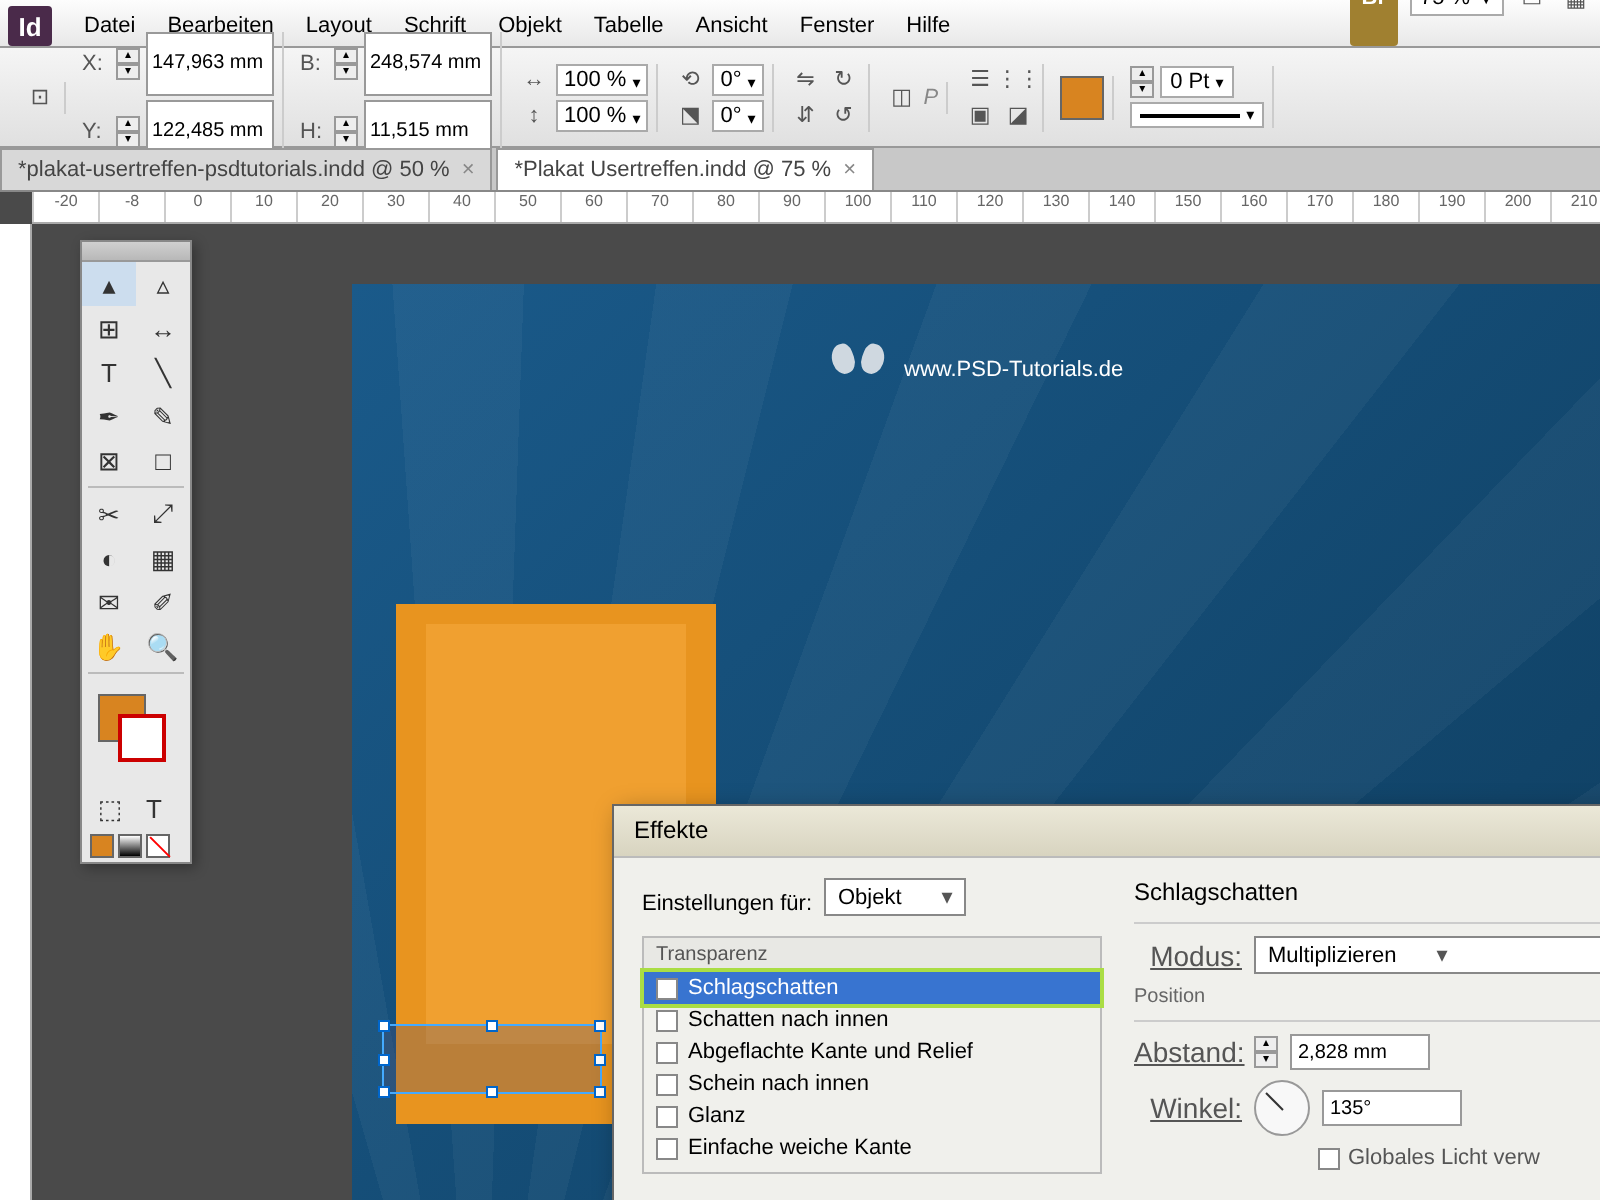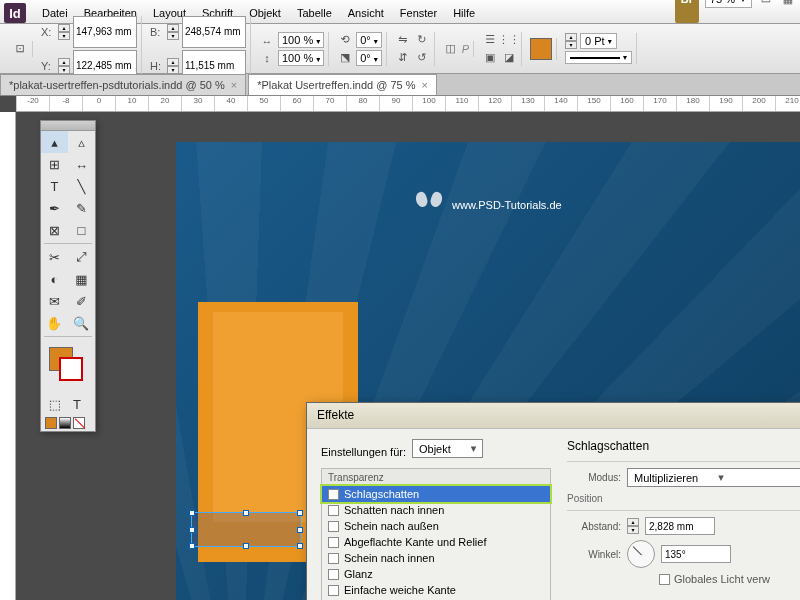--- a/index.html
+++ b/index.html
@@ -24,21 +24,21 @@
 .tab{padding:4px 8px;background:#d8d8d8;border:1px solid #999;border-bottom:none;margin-right:2px;display:flex;align-items:center;gap:6px;font-size:10px;color:#444}
 .tab.active{background:#ffffff}
 .tab-close{color:#888;cursor:pointer}
 .ruler-h{height:16px;background:#fff;border-bottom:1px solid #aaa;display:flex;position:relative;margin-left:16px}
 .ruler-h .tick{flex:0 0 auto;width:33px;text-align:center;font-size:8px;color:#666;border-left:1px solid #ccc;position:relative}
 .workspace{position:absolute;top:112px;left:0;right:0;bottom:0;background:#4a4a4a;display:flex}
 .ruler-v{width:16px;background:#fff;border-right:1px solid #aaa}
 .canvas-area{flex:1;position:relative;overflow:hidden}
 .doc-bg{position:absolute;left:160px;top:30px;width:640px;height:570px;background:linear-gradient(135deg,#1a5a8a,#0d3a5a);overflow:hidden}
 .rays{position:absolute;inset:0;background:repeating-conic-gradient(from 200deg at 10% 110%,rgba(255,255,255,.04) 0deg 6deg,transparent 6deg 12deg)}
-.logo-area{position:absolute;top:50px;left:240px;display:flex;align-items:center;gap:10px;color:#fff;font-size:17px;font-weight:500}
+.logo-area{position:absolute;top:30px;left:240px;display:flex;align-items:center;gap:10px;color:#fff;font-size:17px;font-weight:500}
 .butterfly{width:26px;height:26px;position:relative}
 .butterfly::before,.butterfly::after{content:"";position:absolute;width:11px;height:15px;background:#cfd8e0;border-radius:60% 40% 50% 50%}
 .butterfly::before{left:0;transform:rotate(-20deg)}
 .butterfly::after{right:0;transform:rotate(20deg) scaleX(-1)}
 .orange-box{position:absolute;left:182px;top:190px;width:160px;height:260px;background:#e8941f}
 .orange-box2{position:absolute;left:197px;top:200px;width:130px;height:210px;background:#f0a030}
 .sel-rect{position:absolute;left:175px;top:400px;width:110px;height:35px;border:1px solid #4af;background:rgba(80,80,120,.3)}
 .sel-handle{position:absolute;width:6px;height:6px;background:#fff;border:1px solid #06c}
 .tools-panel{position:absolute;left:24px;top:8px;width:56px;background:#e8e8e8;border:1px solid #888;box-shadow:2px 2px 6px rgba(0,0,0,.3)}
 .tools-titlebar{height:10px;background:linear-gradient(#d0d0d0,#b8b8b8);border-bottom:1px solid #999}
@@ -60,21 +60,21 @@
 .fx-frame{border:1px solid #bbb;margin-top:4px}
 .fx-header{font-size:10px;color:#555;padding:3px 6px;background:#e8e8e4}
 .fx-list{}
 .fx-item{display:flex;align-items:center;gap:5px;padding:2px 6px;font-size:10px}
 .fx-item.sel{background:#3874d0;color:#fff}
 .fx-item.hl{outline:2px solid #ad4}
 .fx-check{width:11px;height:11px;background:#fff;border:1px solid #888}
 .section-title{font-size:12px;margin-bottom:8px}
 .group-label{font-size:10px;color:#666;margin:6px 0 4px}
 .field-row{display:flex;align-items:center;gap:6px;margin-bottom:5px}
-.field-label{font-size:10px;color:#555;width:54px;text-align:right;}
+.field-label{font-size:14px;color:#555;width:54px;text-align:right;text-decoration:underline}
 .field-input{width:70px;height:18px;border:1px solid #999;background:#fff;padding:0 3px;font-size:10px}
 .spinner{display:flex;flex-direction:column}
 .spinner span{width:12px;height:8px;border:1px solid #999;background:#eee;font-size:6px;text-align:center;line-height:6px}
 .angle-dial{width:28px;height:28px;border:1px solid #999;border-radius:50%;background:#f8f8f8;position:relative}
 .angle-dial::after{content:"";position:absolute;width:1px;height:12px;background:#333;left:50%;top:2px;transform-origin:bottom;transform:rotate(-45deg)}
 .chk-row{display:flex;align-items:center;gap:4px;font-size:10px;color:#555}
 hr.grp{border:none;border-top:1px solid #ccc;margin:6px 0}
 .chev{font-size:8px}
 </style>
 </head>
@@ -343,24 +343,20 @@
                 <div class="fx-item sel hl">
                   <div class="fx-check"></div>
                   <span>Schlagschatten</span>
                 </div>
                 <div class="fx-item">
                   <div class="fx-check"></div>
                   <span>Schatten nach innen</span>
                 </div>
                 <div class="fx-item">
                   <div class="fx-check"></div>
-                  <span>Schein nach außen</span>
-                </div>
-                <div class="fx-item">
-                  <div class="fx-check"></div>
                   <span>Abgeflachte Kante und Relief</span>
                 </div>
                 <div class="fx-item">
                   <div class="fx-check"></div>
                   <span>Schein nach innen</span>
                 </div>
                 <div class="fx-item">
                   <div class="fx-check"></div>
                   <span>Glanz</span>
                 </div>

